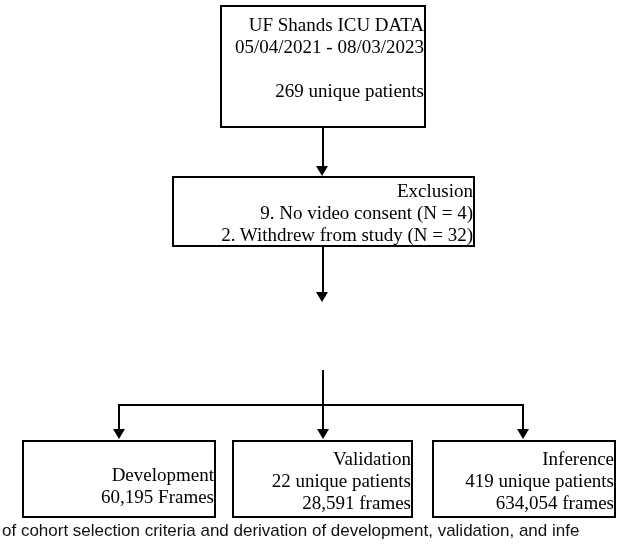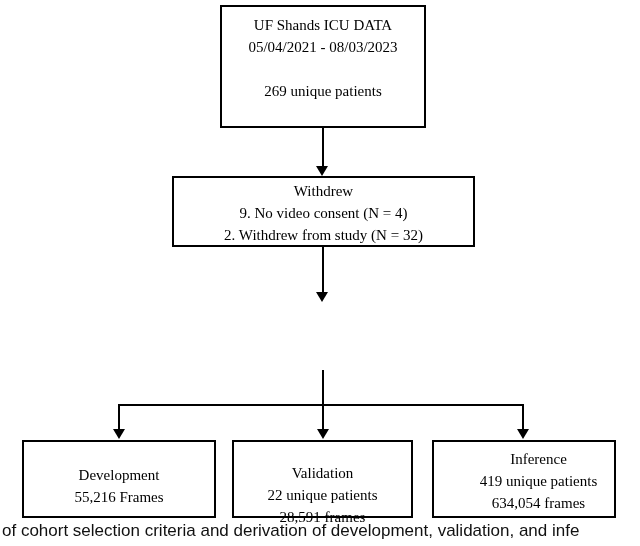--- a/index.html
+++ b/index.html
@@ -10,22 +10,22 @@
     height: 546px;
     background: #ffffff;
     overflow: hidden;
     font-family: "Liberation Serif", serif;
     color: #000000;
   }
   .box {
     position: absolute;
     border: 2px solid #000000;
     background: #ffffff;
-    text-align: center;
-    font-size: 15px;
+    text-align: right;
+    font-size: 19px;
     line-height: 22px;
     color: #000000;
   }
   .line { height: 22px; white-space: nowrap; }
   .vline {
     position: absolute;
     width: 2px;
     background: #000000;
   }
   .hline {
@@ -51,40 +51,40 @@
     line-height: 24px;
     color: #111111;
     white-space: nowrap;
     overflow: hidden;
   }
   
   #source-box    { left: 220px; top: 5px;   width: 206px; height: 123px; padding-top: 7px; }
   #exclusion-box { left: 172px; top: 176px; width: 303px; height: 71px;  padding-top: 2px; }
   #cohort-box    { left: 243px; top: 302px; width: 160px; height: 68px;  padding-top: 11px; }
   #dev-box       { left: 22px;  top: 440px; width: 194px; height: 78px;  padding-top: 22px; }
-  #val-box       { left: 232px; top: 440px; width: 181px; height: 78px;  padding-top: 20px; }
+  #val-box       { left: 232px; top: 440px; width: 181px; height: 78px;  padding-top: 6px; }
   #inf-box       { left: 432px; top: 440px; width: 184px; height: 78px;  padding-top: 6px; padding-left: 29px; }
 </style>
 </head>
 <body>
 
 <div class="figure">
 
   <div class="box" id="source-box">
     <div class="line">UF Shands ICU DATA</div>
     <div class="line">05/04/2021 - 08/03/2023</div>
     <div class="line"></div>
     <div class="line">269 unique patients</div>
   </div>
 
   <div class="vline" style="left:322px; top:127px; height:40px;"></div>
   <div class="arrowhead" style="left:316px; top:166px;"></div>
 
   <div class="box" id="exclusion-box">
-    <div class="line">Withdrew</div>
+    <div class="line">Exclusion</div>
     <div class="line">9. No video consent (N = 4)</div>
     <div class="line">2. Withdrew from study (N = 32)</div>
   </div>
 
   <div class="vline" style="left:322px; top:247px; height:46px;"></div>
   <div class="arrowhead" style="left:316px; top:292px;"></div>
 
 
   <div class="vline" style="left:322px; top:370px; height:35px;"></div>
   <div class="hline" style="left:118px; top:404px; width:406px;"></div>
@@ -93,21 +93,21 @@
   <div class="arrowhead" style="left:113px; top:429px;"></div>
 
   <div class="vline" style="left:322px; top:404px; height:26px;"></div>
   <div class="arrowhead" style="left:317px; top:429px;"></div>
 
   <div class="vline" style="left:522px; top:404px; height:26px;"></div>
   <div class="arrowhead" style="left:517px; top:429px;"></div>
 
   <div class="box" id="dev-box">
     <div class="line">Development</div>
-    <div class="line">55,216 Frames</div>
+    <div class="line">60,195 Frames</div>
   </div>
 
   <div class="box" id="val-box">
     <div class="line">Validation</div>
     <div class="line">22 unique patients</div>
     <div class="line">28,591 frames</div>
   </div>
 
   <div class="box" id="inf-box">
     <div class="line">Inference</div>

